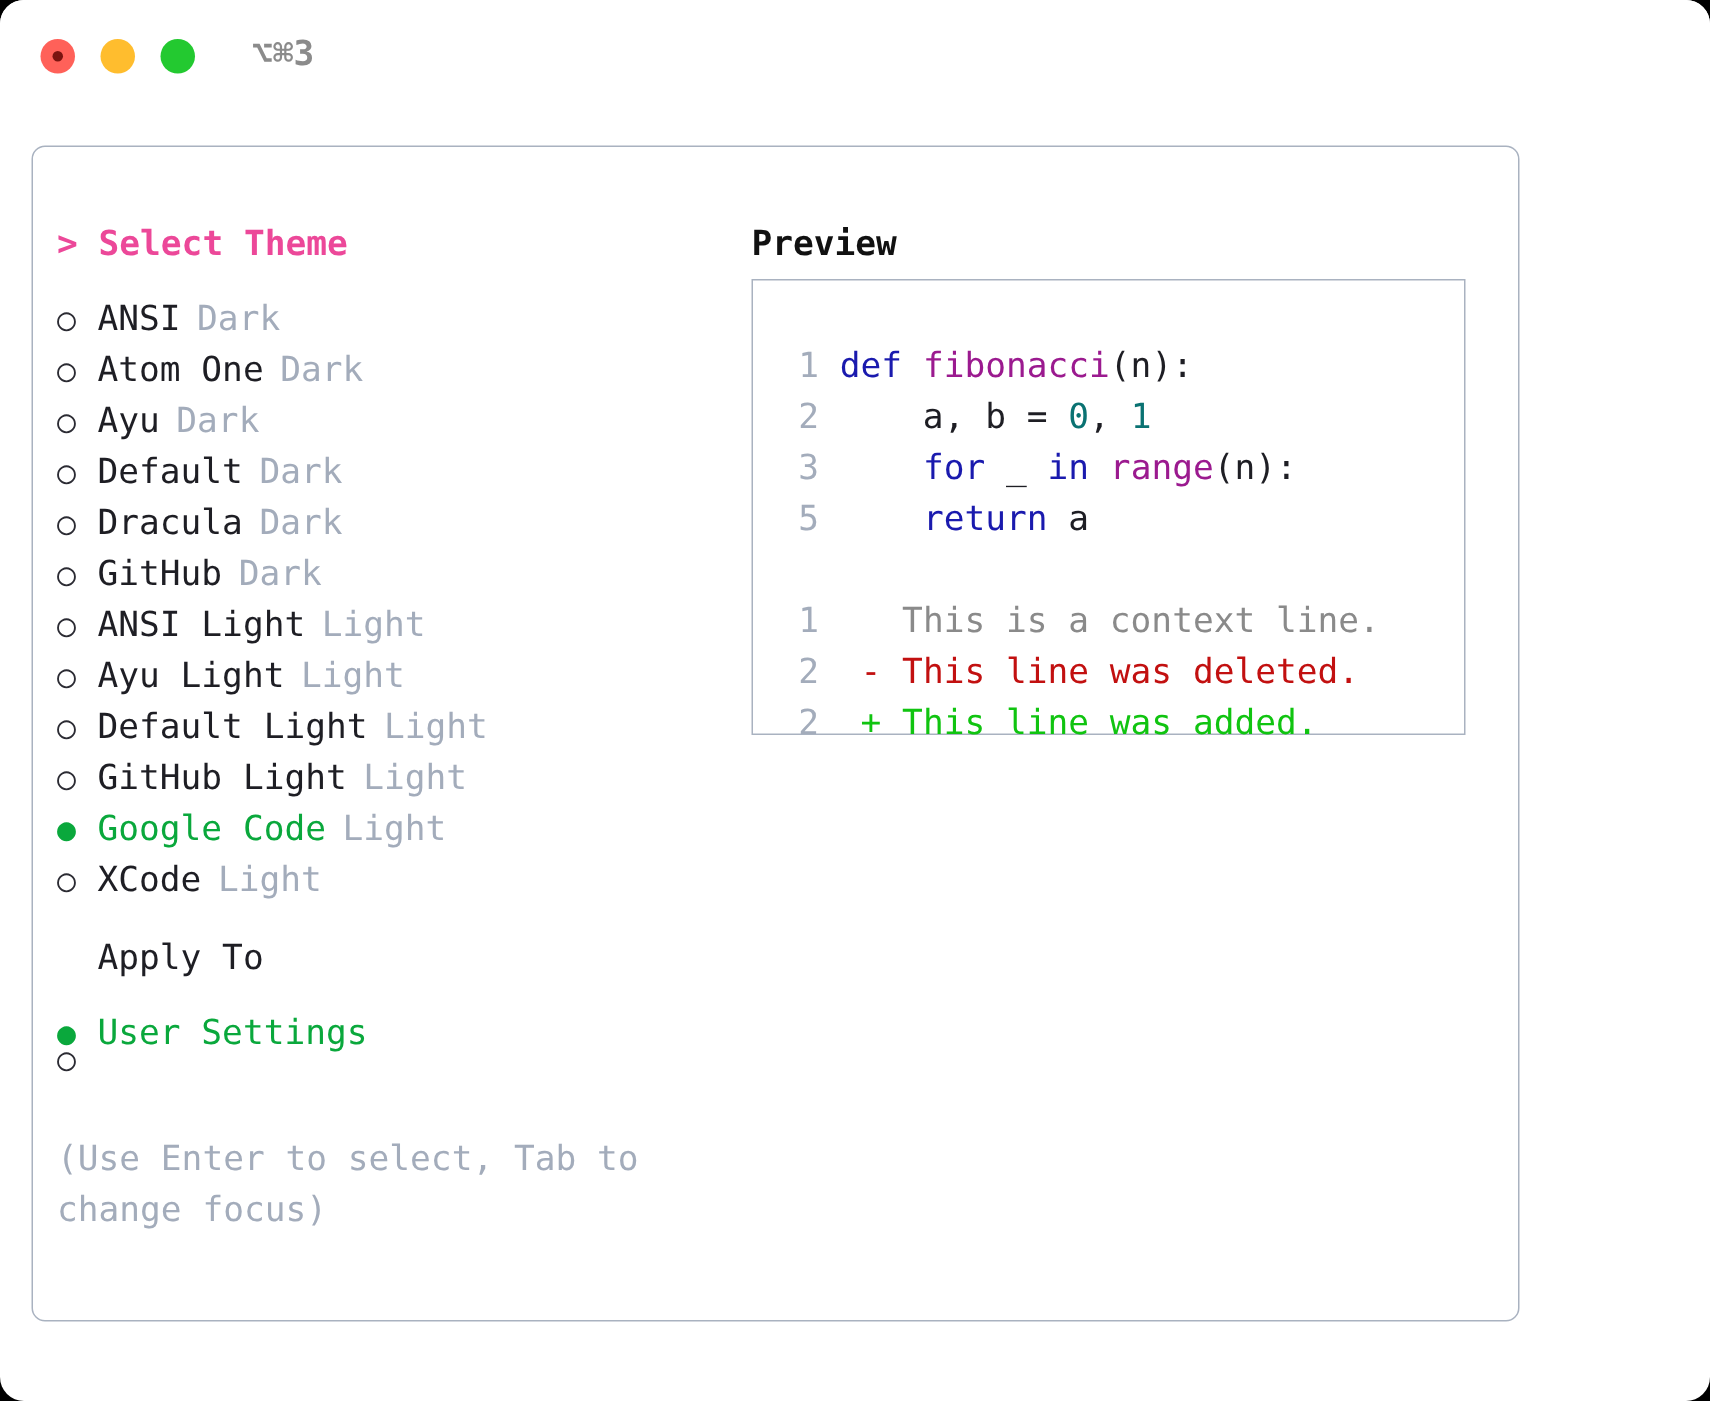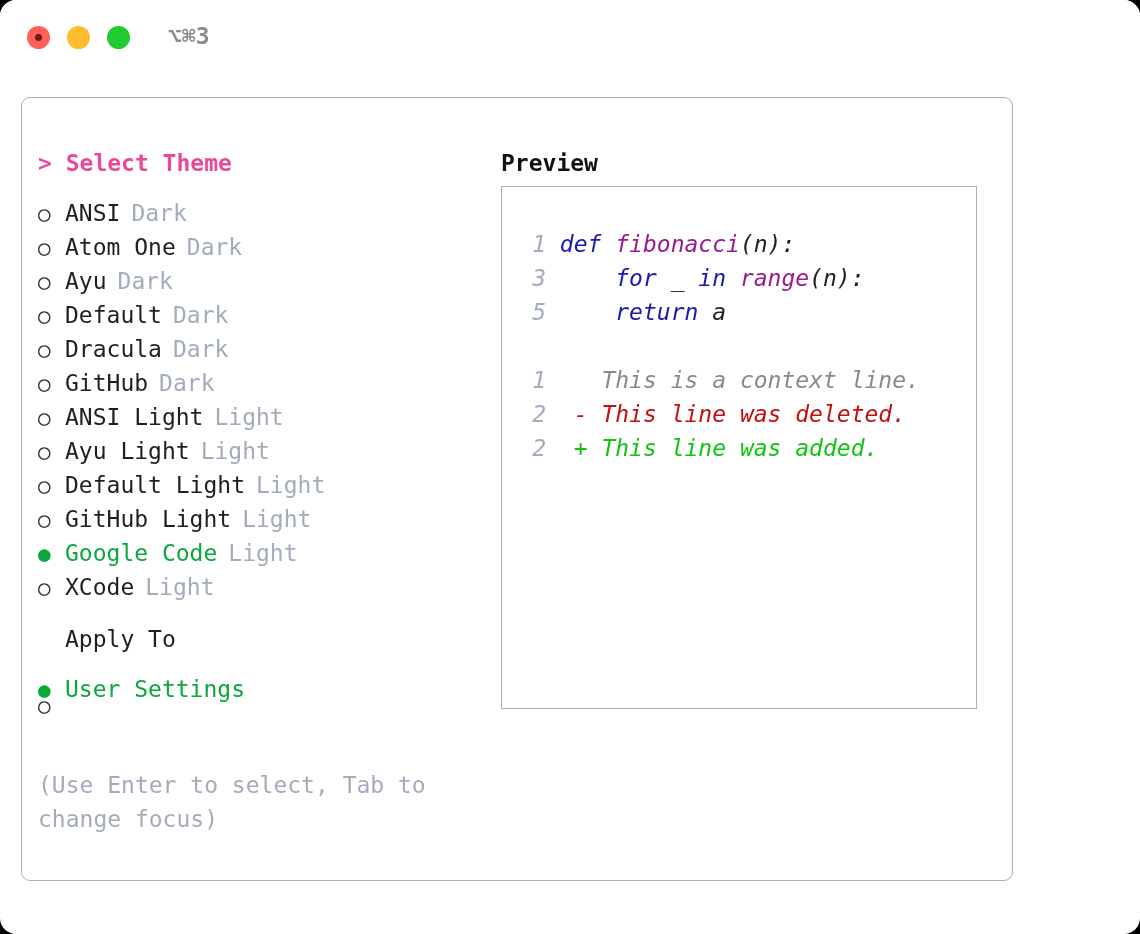--- a/index.html
+++ b/index.html
@@ -116,21 +116,21 @@
     height: 34px;
     padding-left: 27px;
     font-family: "DejaVu Sans Mono", monospace;
     font-size: 23px;
     color: #1e1e24;
     white-space: pre;
   }
   .spacer-row { height: 34px; }
 
   .hint {
-    margin-top: 40px;
+    margin-top: 28px;
     font-family: "DejaVu Sans Mono", monospace;
     font-size: 23px;
     line-height: 34px;
     color: #a3acbb;
     width: 410px;
   }
 
   
   .right-col {
     position: absolute;
@@ -140,26 +140,25 @@
   .preview-title {
     font-family: "DejaVu Sans Mono", monospace;
     font-size: 23px;
     font-weight: bold;
     color: #111111;
     margin-bottom: 10px;
     white-space: pre;
   }
   .preview-box {
     width: 476px;
-    height: 523px;
+    height: 304px;
     border: 1.6px solid #a9b2c0;
     background: #ffffff;
     box-sizing: border-box;
     padding: 40px 0 12px 16px;
-    font-style: italic;
   }
   .code-line {
     font-family: "DejaVu Sans Mono", monospace;
     font-size: 23px;
     line-height: 34px;
     white-space: pre;
   }
   .ln {
     display: inline-block;
     width: 28px;
@@ -217,20 +216,21 @@
         </div>
 
       <div class="hint">(Use Enter to select, Tab to change focus)</div>
     </div>
 
     <div class="right-col">
       <div class="preview-title">Preview</div>
       <div class="preview-box">
         <div id="code-block">
             <div class="code-line"><span class="ln">1</span><span class="pl"> </span><span class="kw">def</span><span class="pl"> </span><span class="fn">fibonacci</span><span class="pl">(n):</span></div>
+            <div class="code-line"><span class="ln">2</span><span class="pl"> </span><span class="pl">    a, b = </span><span class="num">0</span><span class="pl">, </span><span class="num">1</span></div>
             <div class="code-line"><span class="ln">3</span><span class="pl"> </span><span class="pl">    </span><span class="kw">for</span><span class="pl"> _ </span><span class="kw">in</span><span class="pl"> </span><span class="fn">range</span><span class="pl">(n):</span></div>
             <div class="code-line"><span class="ln">5</span><span class="pl"> </span><span class="pl">    </span><span class="kw">return</span><span class="pl"> a</span></div>
           </div>
         <div class="blank-line"></div>
         <div id="diff-block">
             <div class="code-line"><span class="ln">1</span><span class="pl">  </span><span class="ctx">  </span><span class="ctx">This is a context line.</span></div>
             <div class="code-line"><span class="ln">2</span><span class="pl">  </span><span class="del">- </span><span class="del">This line was deleted.</span></div>
             <div class="code-line"><span class="ln">2</span><span class="pl">  </span><span class="add">+ </span><span class="add">This line was added.</span></div>
           </div>
       </div>

